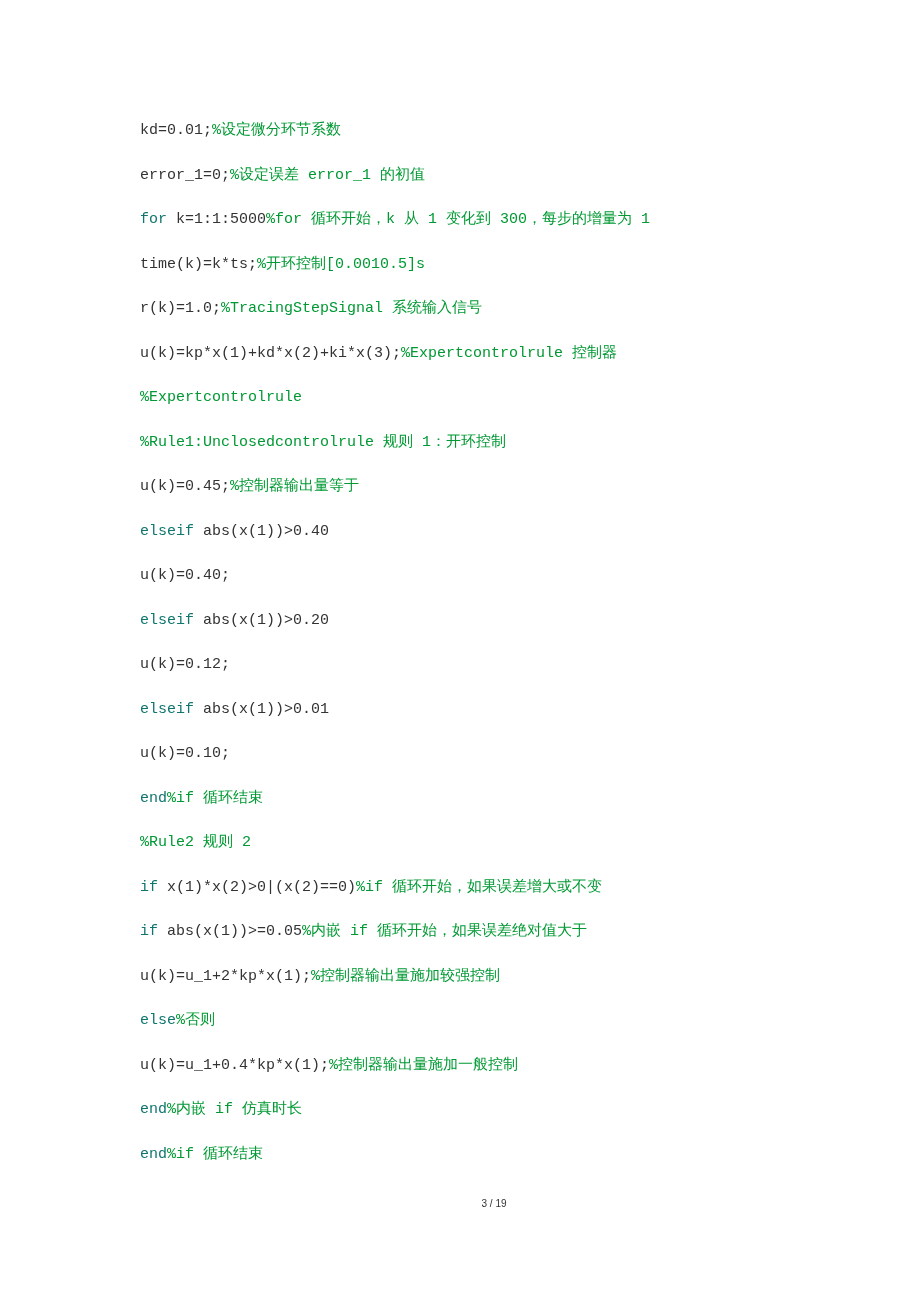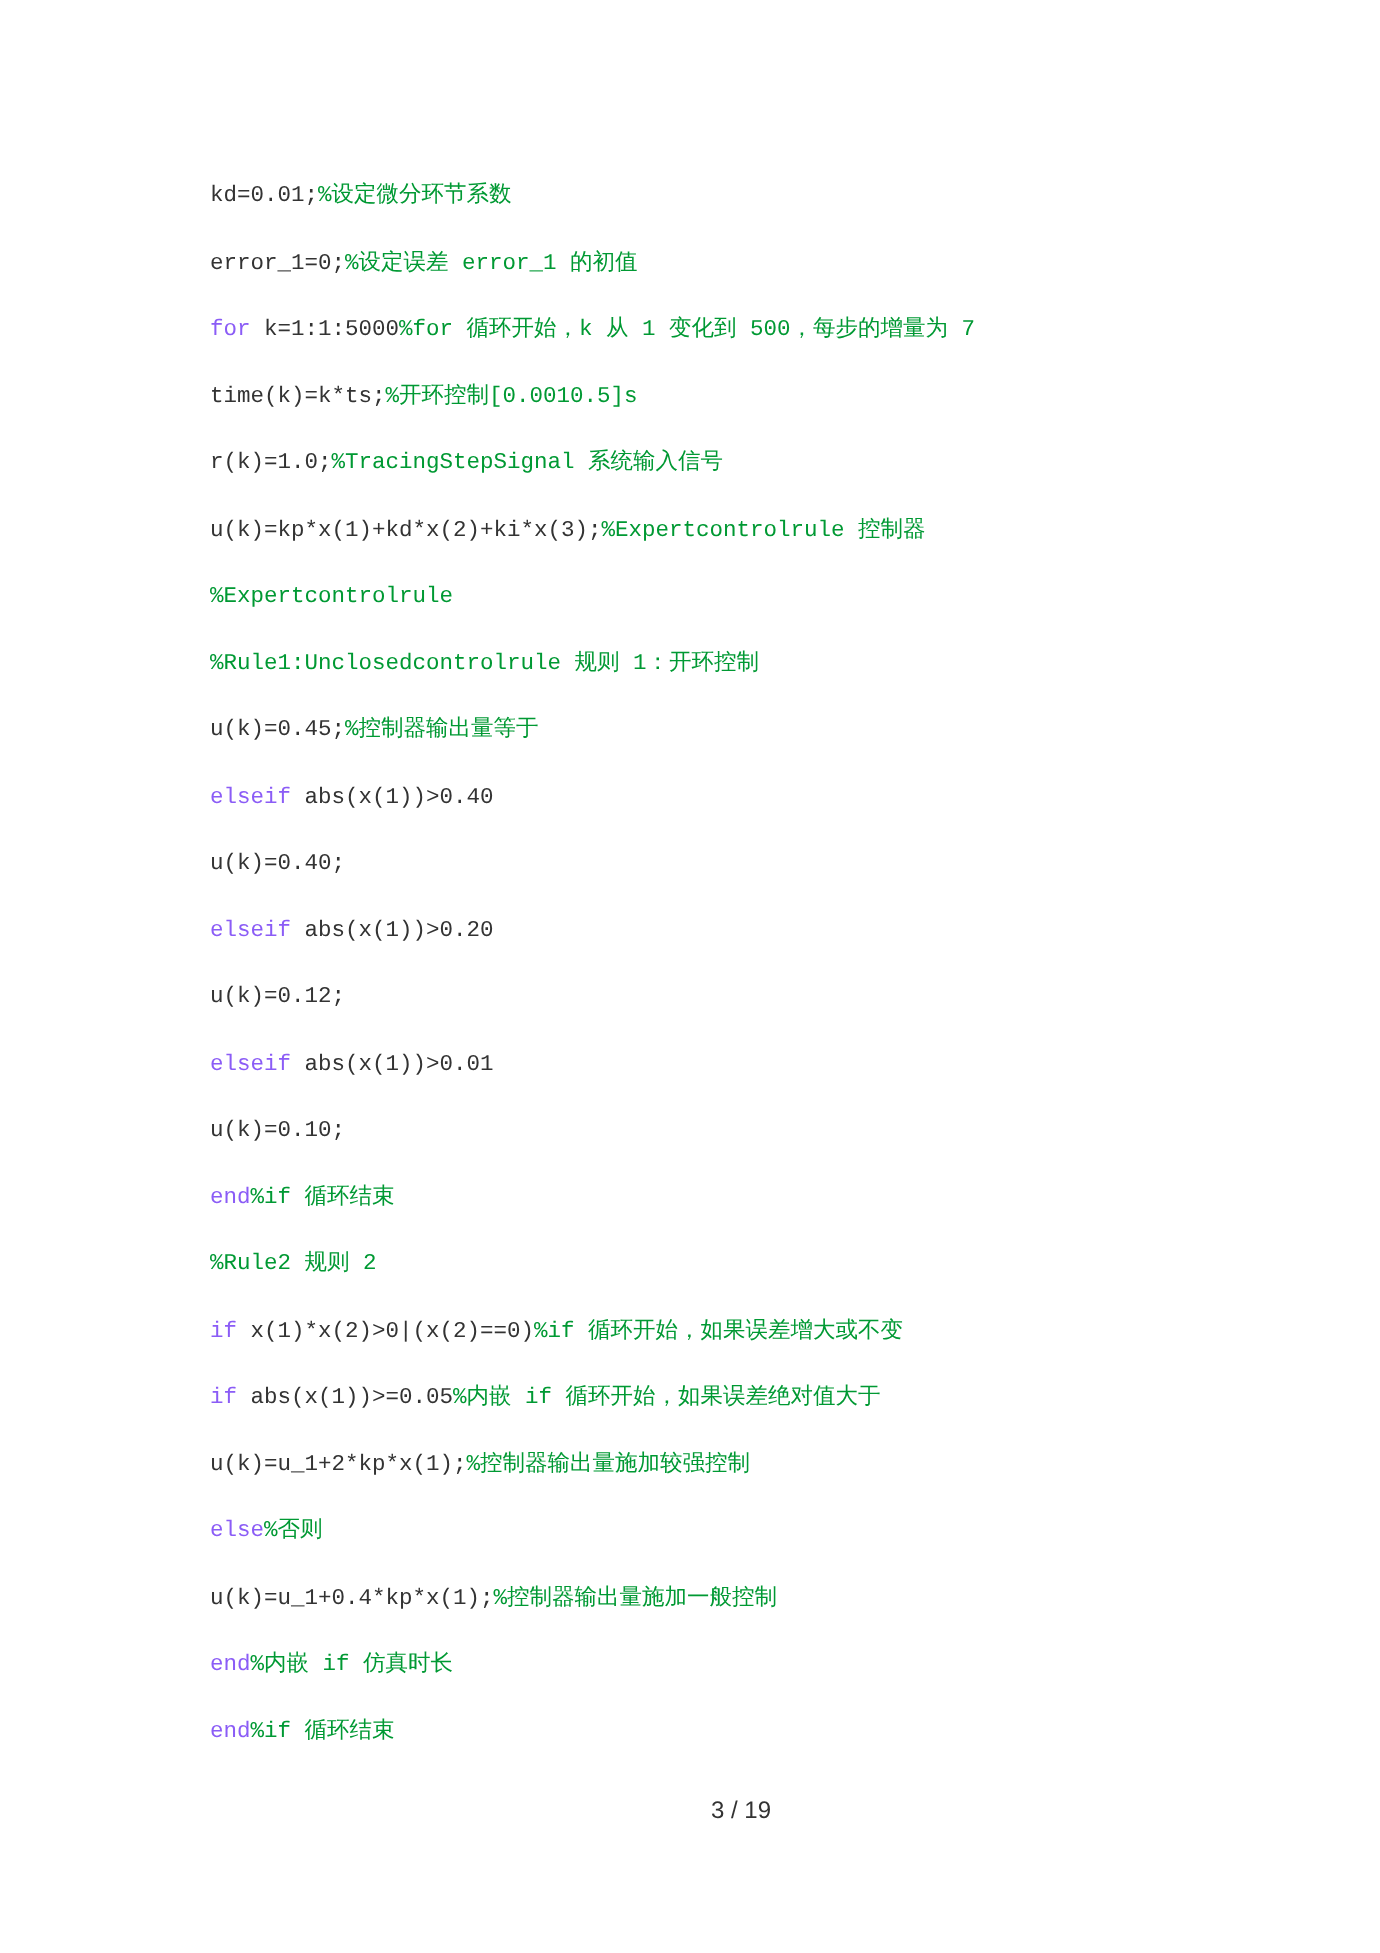--- a/index.html
+++ b/index.html
@@ -11,39 +11,39 @@
     font-size: 15px;
     line-height: 1.5;
   }
   .page {
     padding: 120px 72px 40px 140px;
   }
   .code-line {
     margin-bottom: 22px;
     white-space: pre;
   }
-  .kw { color: #8b5cf6; }
+  .kw { color: #0f766e; }
   .cmt { color: #009933; }
   .txt { color: #333; }
   .footer {
     text-align: center;
     margin-top: 30px;
     font-family: sans-serif;
-    font-size: 16px;
+    font-size: 10px;
     color: #333;
   }
 </style>
 </head>
 <body>
 
 <div class="page">
   <div id="code-container">
       <div class="code-line"><span class="txt">kd=0.01;</span><span class="cmt">%设定微分环节系数</span></div>
       <div class="code-line"><span class="txt">error_1=0;</span><span class="cmt">%设定误差 error_1 的初值</span></div>
-      <div class="code-line"><span class="kw">for </span><span class="txt">k=1:1:5000</span><span class="cmt">%for 循环开始，k 从 1 变化到 500，每步的增量为 7</span></div>
+      <div class="code-line"><span class="kw">for </span><span class="txt">k=1:1:5000</span><span class="cmt">%for 循环开始，k 从 1 变化到 300，每步的增量为 1</span></div>
       <div class="code-line"><span class="txt">time(k)=k*ts;</span><span class="cmt">%开环控制[0.0010.5]s</span></div>
       <div class="code-line"><span class="txt">r(k)=1.0;</span><span class="cmt">%TracingStepSignal 系统输入信号</span></div>
       <div class="code-line"><span class="txt">u(k)=kp*x(1)+kd*x(2)+ki*x(3);</span><span class="cmt">%Expertcontrolrule 控制器</span></div>
       <div class="code-line"><span class="cmt">%Expertcontrolrule</span></div>
       <div class="code-line"><span class="cmt">%Rule1:Unclosedcontrolrule 规则 1：开环控制</span></div>
       <div class="code-line"><span class="txt">u(k)=0.45;</span><span class="cmt">%控制器输出量等于</span></div>
       <div class="code-line"><span class="kw">elseif </span><span class="txt">abs(x(1))&gt;0.40</span></div>
       <div class="code-line"><span class="txt">u(k)=0.40;</span></div>
       <div class="code-line"><span class="kw">elseif </span><span class="txt">abs(x(1))&gt;0.20</span></div>
       <div class="code-line"><span class="txt">u(k)=0.12;</span></div>

